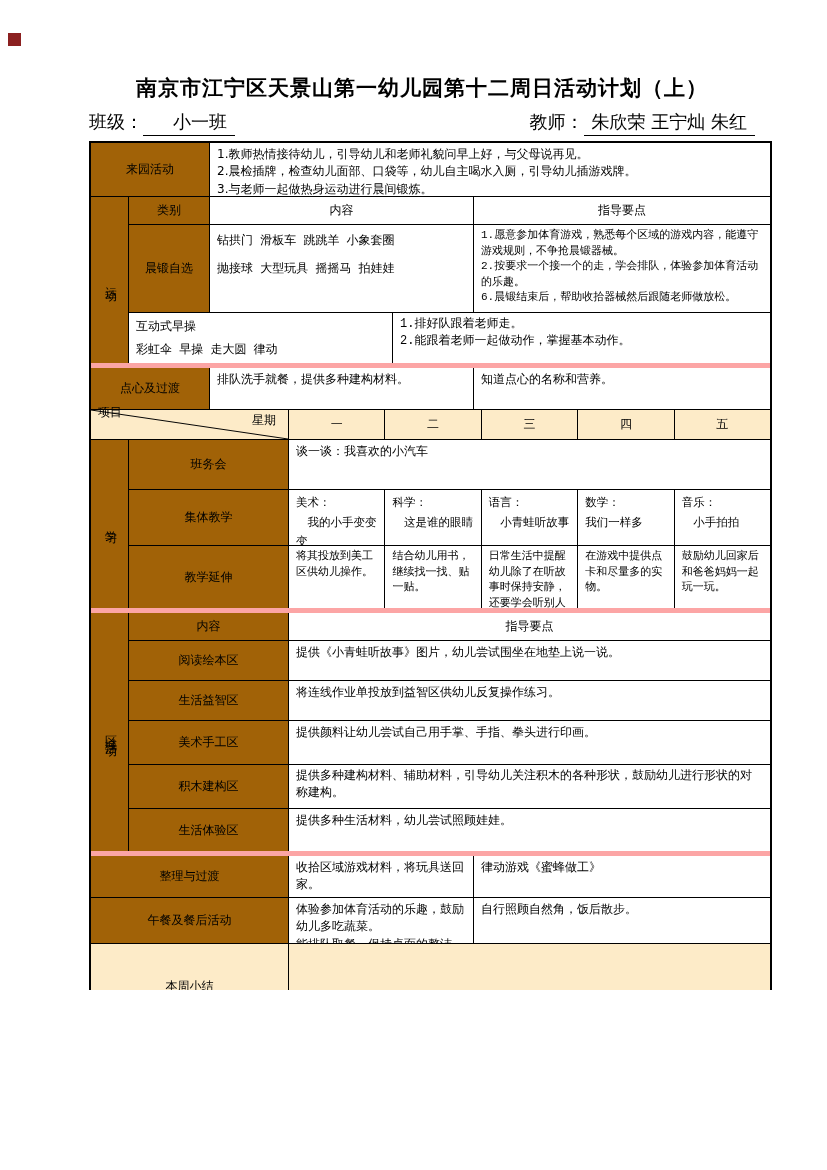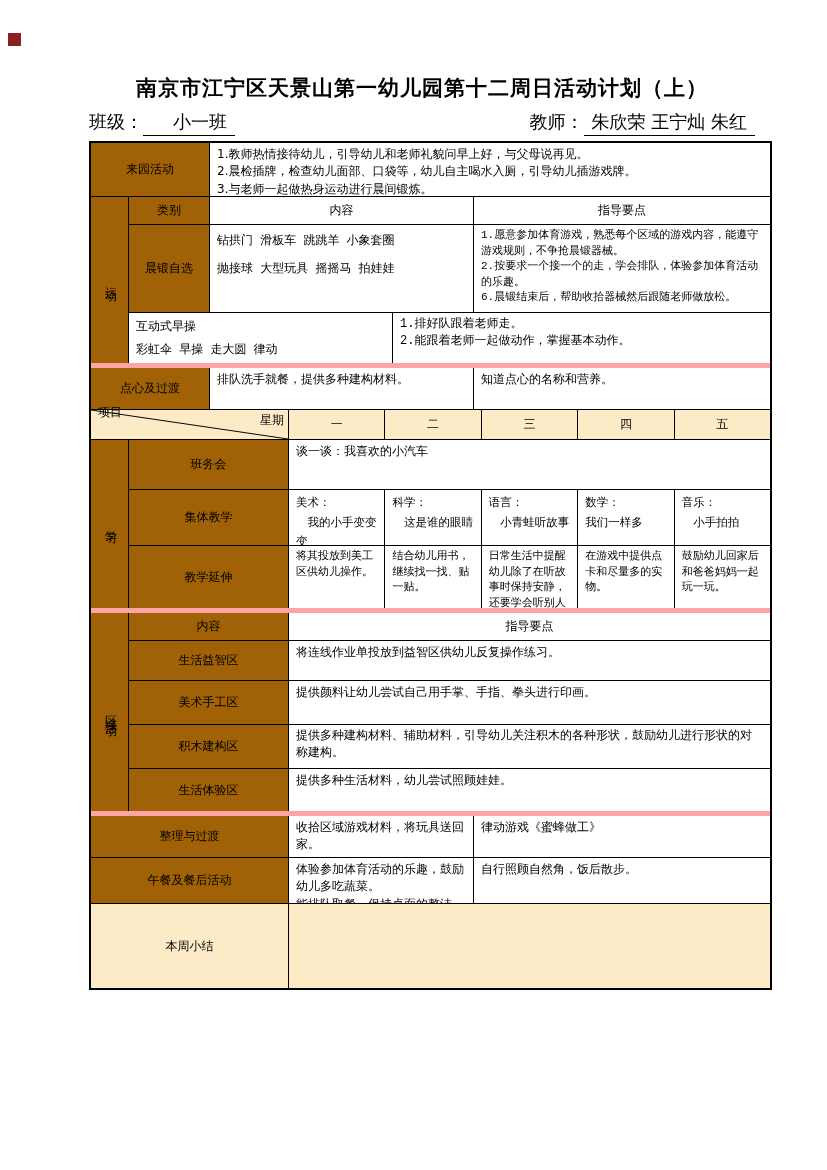--- a/index.html
+++ b/index.html
@@ -32,21 +32,21 @@
   .ctr { display:flex; align-items:center; justify-content:center; text-align:center; }
   .vmid { display:flex; flex-direction:column; }
   .lh { line-height:1.45; }
   .spread { line-height:2.3; }
   .small { font-size:11px; line-height:1.42; }
   .subj { line-height:1.7; font-size:11.5px; }
   .subj .t2 { text-indent:1em; }
 
   .wk-corner { position:relative; width:198px; border-right:1px solid #000; }
   .wk-corner svg { position:absolute; left:0; top:0; width:100%; height:100%; }
-  .wk-corner .tr { position:absolute; top:2px; right:4px; }
+  .wk-corner .tr { position:absolute; top:2px; right:12px; }
   .wk-corner .bl { position:absolute; bottom:18px; left:7px; }
   .day { flex:1; border-right:1px solid #000; }
   .day.last { border-right:none; }
 
   .reviewer { margin-top:26px; text-align:right; padding-right:98px; font-size:12.5px; }
   .rev-line { display:inline-block; width:112px; border-bottom:1px solid #000; height:14px; vertical-align:bottom; }
 </style>
 </head>
 <body>
 
@@ -178,20 +178,24 @@
     <div class="sec">
       <div class="vcell gray">
         <span class="vtext">区域活动</span>
       </div>
       <div class="secbody">
         <div class="trow" style="height:28px">
           <div class="cell gray lab" style="width:160px">内容</div>
           <div class="cell last flex1 ctr">指导要点</div>
         </div>
         <div class="trow" style="height:40px">
+          <div class="cell gray lab" style="width:160px">阅读绘本区</div>
+          <div class="cell last flex1 vmid">提供《小青蛙听故事》图片，幼儿尝试围坐在地垫上说一说。</div>
+        </div>
+        <div class="trow" style="height:40px">
           <div class="cell gray lab" style="width:160px">生活益智区</div>
           <div class="cell last flex1 vmid">将连线作业单投放到益智区供幼儿反复操作练习。</div>
         </div>
         <div class="trow" style="height:44px">
           <div class="cell gray lab" style="width:160px">美术手工区</div>
           <div class="cell last flex1 vmid">提供颜料让幼儿尝试自己用手掌、手指、拳头进行印画。</div>
         </div>
         <div class="trow" style="height:44px">
           <div class="cell gray lab" style="width:160px">积木建构区</div>
           <div class="cell last flex1 vmid lh">提供多种建构材料、辅助材料，引导幼儿关注积木的各种形状，鼓励幼儿进行形状的对称建构。</div>

